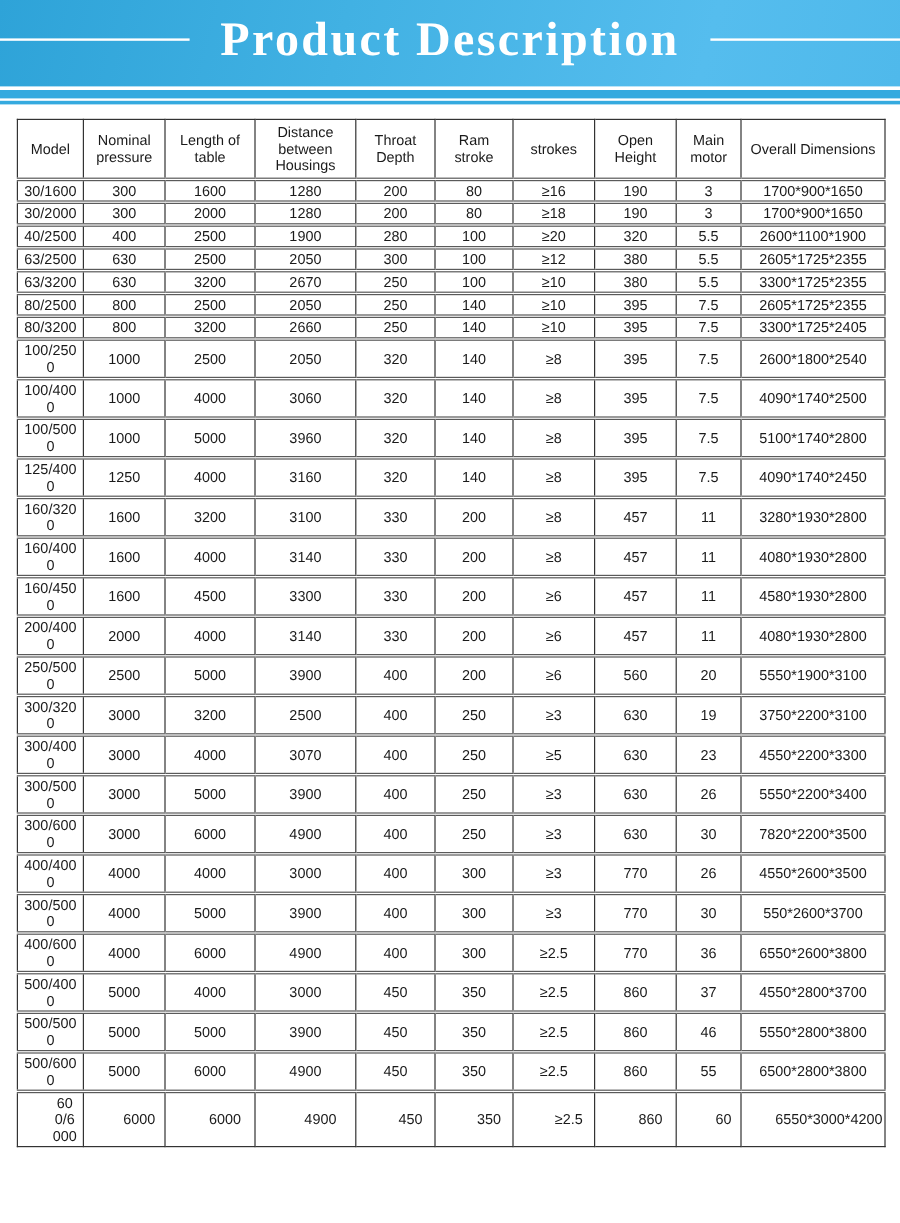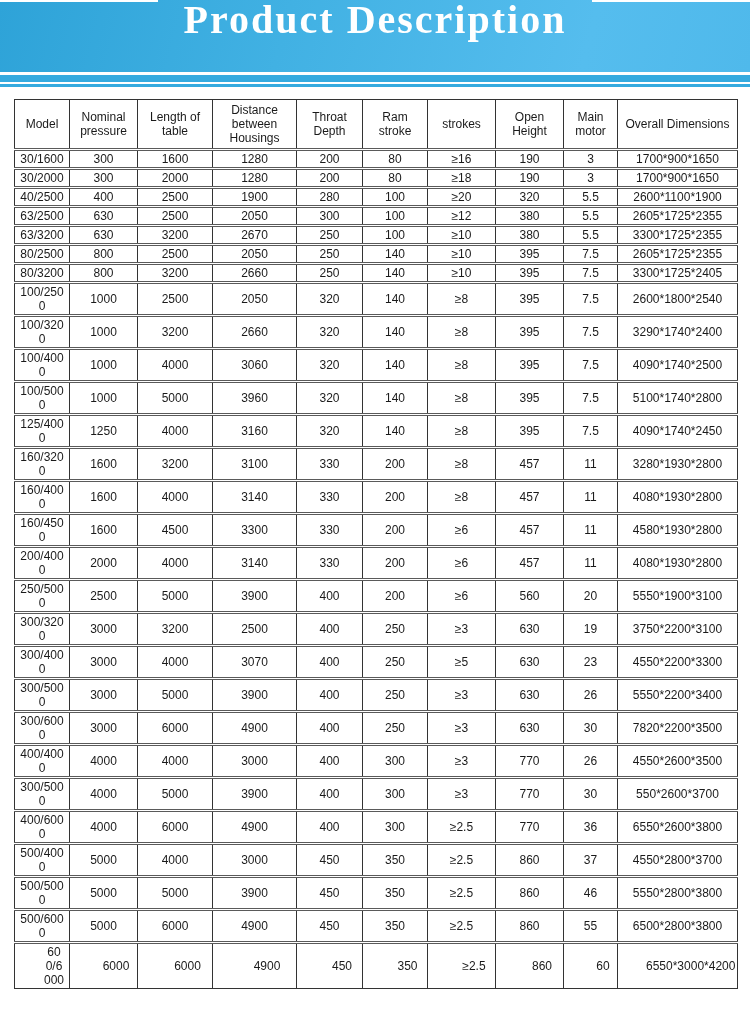--- a/index.html
+++ b/index.html
@@ -9,21 +9,21 @@
     width: 750px;
     font-family: "Liberation Sans", "DejaVu Sans", sans-serif;
     color: #1a1a1a;
   }
   .page { width: 750px; }
 
   
   .banner {
     height: 72px;
     display: flex;
-    align-items: flex-start;
+    align-items: center;
     background: linear-gradient(105deg,
       var(--banner-g1, #2ea3d8) 0%,
       var(--banner-g2, #41b1e3) 38%,
       var(--banner-g3, #55bdee) 78%,
       var(--banner-g4, #4fb9eb) 100%);
   }
   .banner .rule {
     flex: 1 1 0;
     height: 2px;
     background: var(--banner-text, #ffffff);
@@ -224,32 +224,20 @@
             <td>2500</td>
             <td>2050</td>
             <td>320</td>
             <td>140</td>
             <td>≥8</td>
             <td>395</td>
             <td>7.5</td>
             <td>2600*1800*2540</td>
           </tr>
           <tr>
-            <td>100/3200</td>
-            <td>1000</td>
-            <td>3200</td>
-            <td>2660</td>
-            <td>320</td>
-            <td>140</td>
-            <td>≥8</td>
-            <td>395</td>
-            <td>7.5</td>
-            <td>3290*1740*2400</td>
-          </tr>
-          <tr>
             <td>100/4000</td>
             <td>1000</td>
             <td>4000</td>
             <td>3060</td>
             <td>320</td>
             <td>140</td>
             <td>≥8</td>
             <td>395</td>
             <td>7.5</td>
             <td>4090*1740*2500</td>

